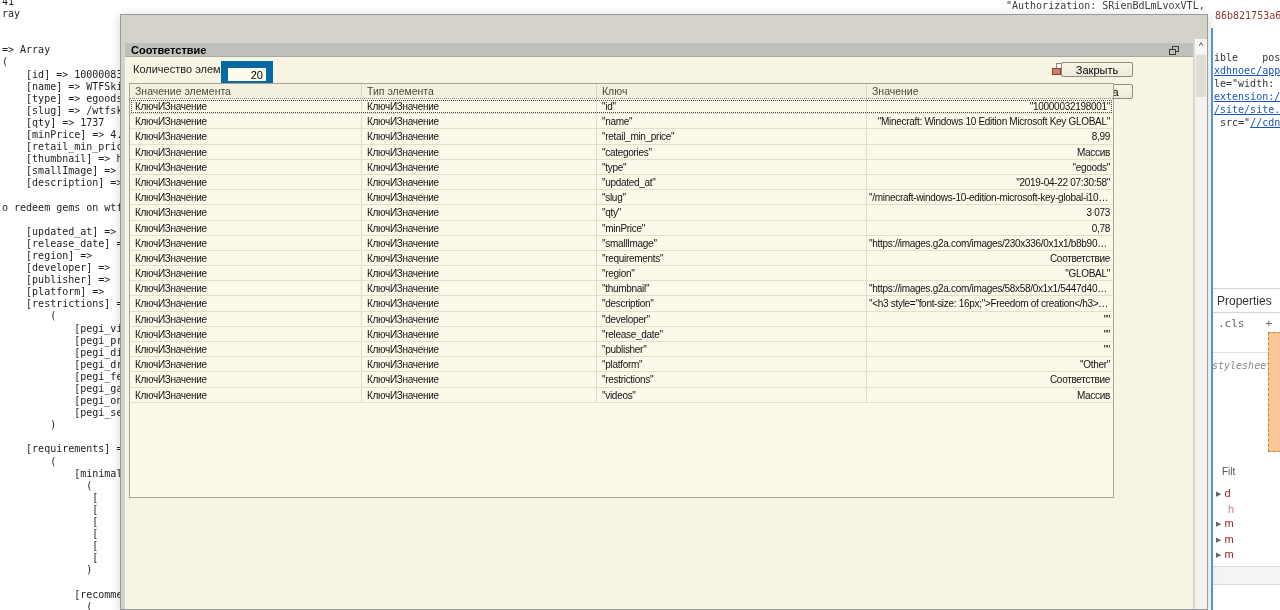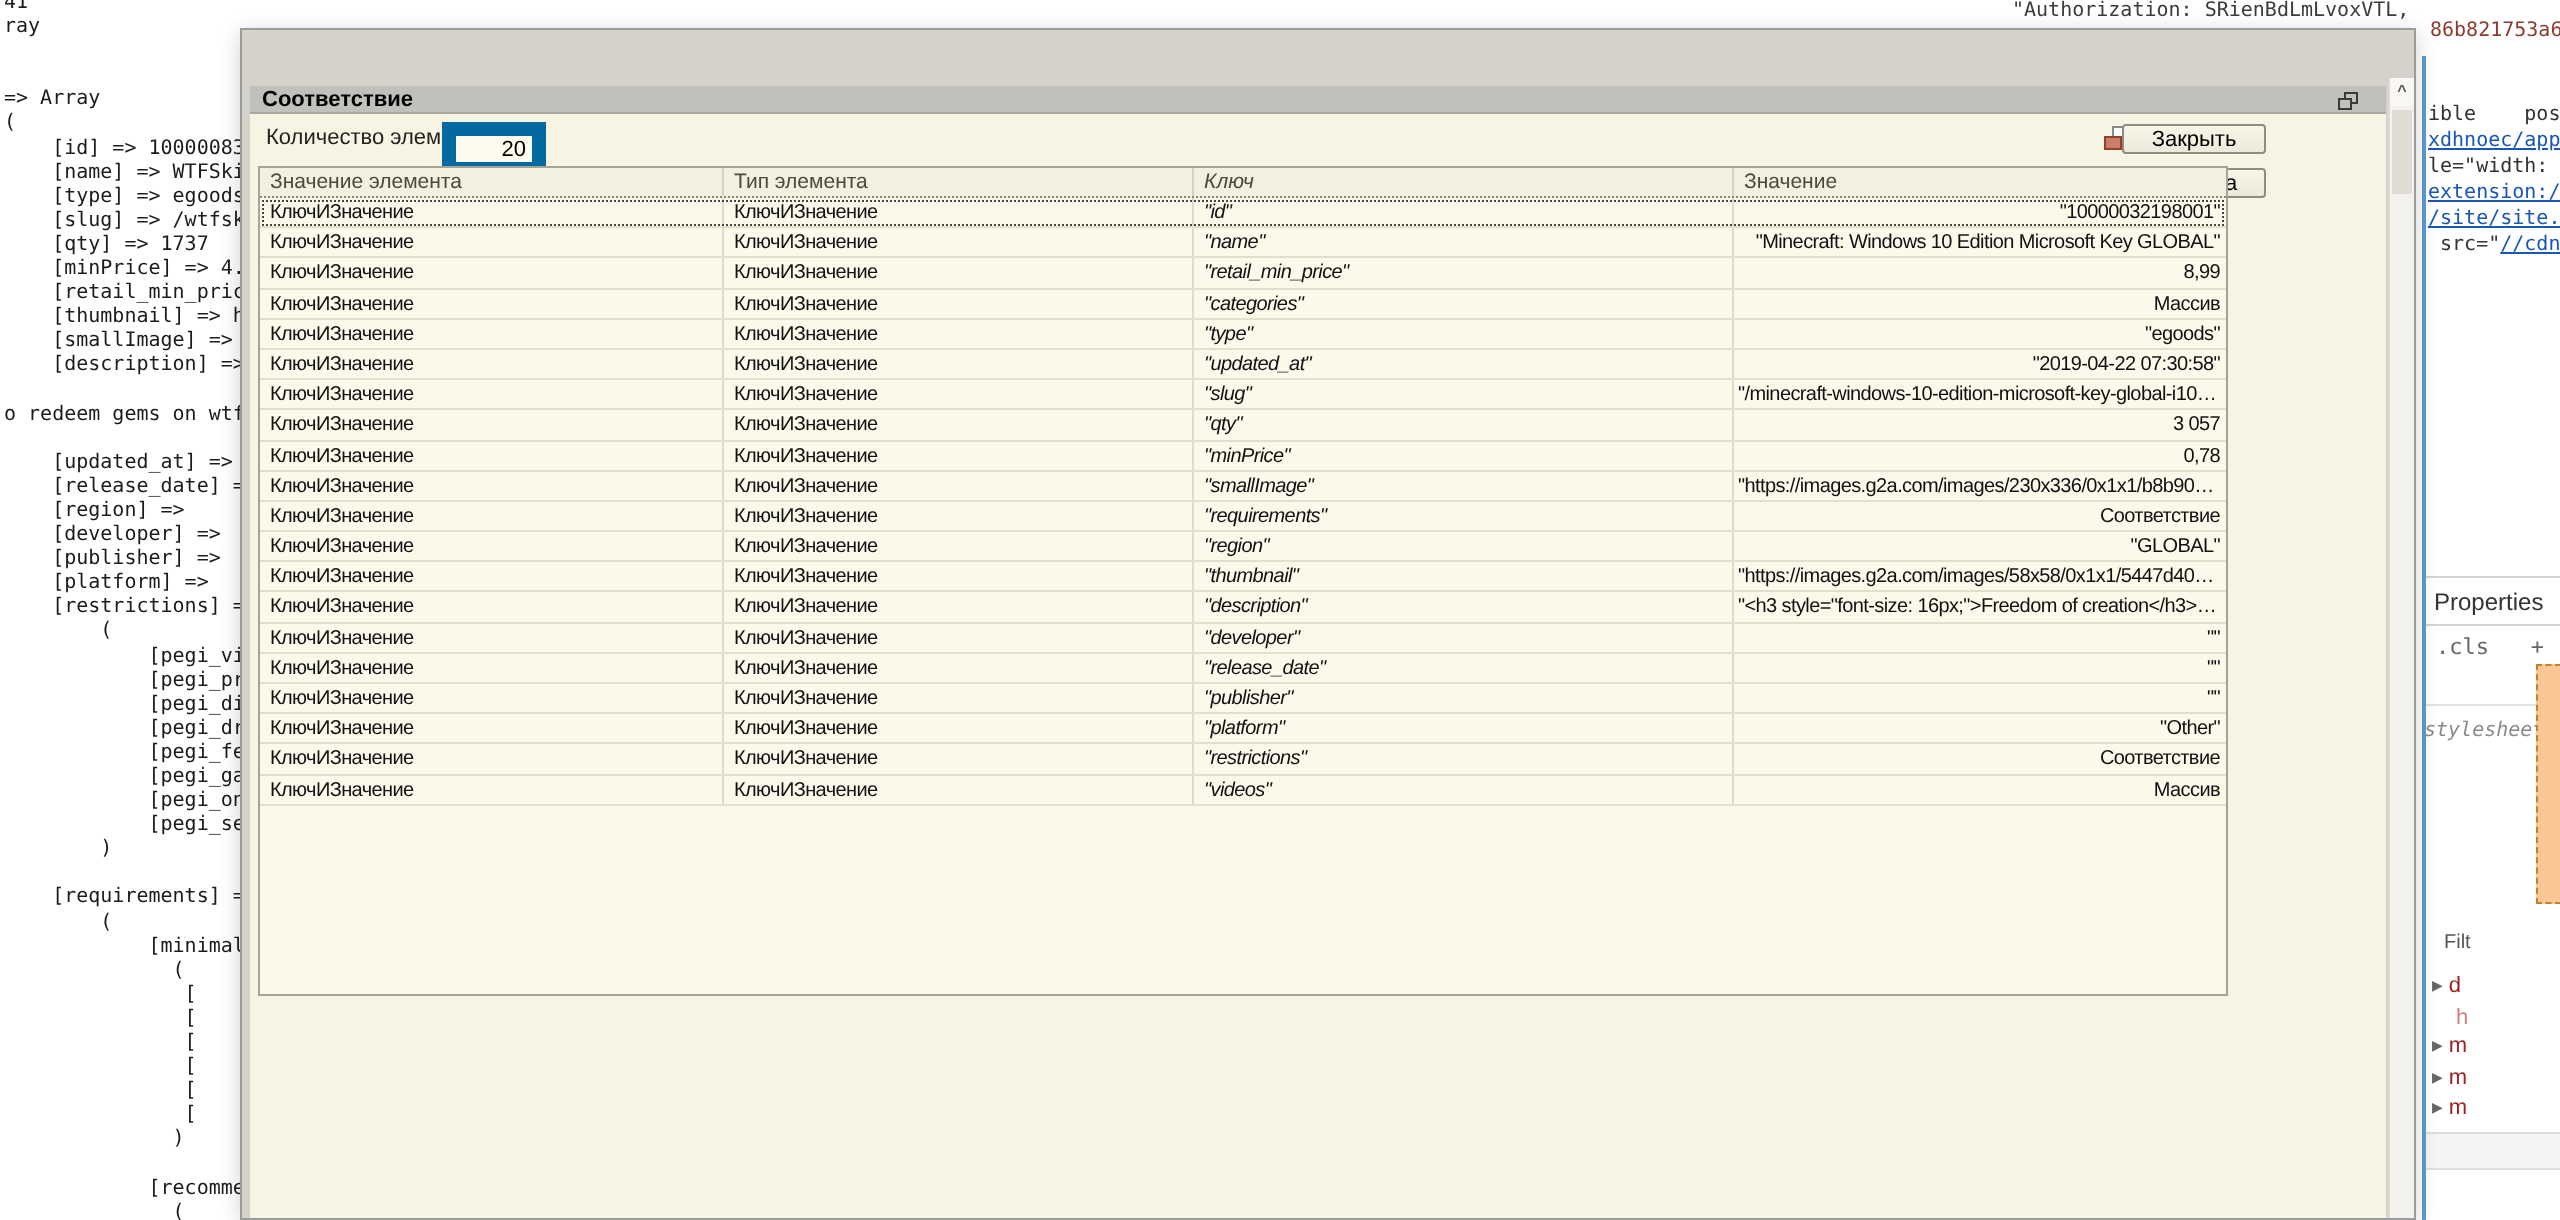--- a/index.html
+++ b/index.html
@@ -71,21 +71,21 @@
 
   .table{position:absolute;left:4px;top:26px;width:985px;height:415px;background:#fbf9ea;
     border:1px solid #a7a494;box-sizing:border-box;}
   .thead{display:flex;height:14px;border-bottom:1px dotted #8a887a;background:#f3f0df;}
   .th{font-size:10.5px;color:#4a4a3e;padding:1px 0 0 5px;box-sizing:border-box;
       border-right:1px solid #d6d3c0;overflow:hidden;white-space:nowrap;}
   .trow{display:flex;height:15.2px;border-bottom:1px solid #e2dfcd;box-sizing:border-box;}
   .trow.current{outline:1px dotted #444;outline-offset:-2px;}
   .tcell{font-size:10px;letter-spacing:-0.3px;color:#111;padding:2px 0 0 5px;border-right:1px solid #dedbc8;
     white-space:nowrap;overflow:hidden;box-sizing:border-box;}
-  .c0{flex:0 0 232px;} .c1{flex:0 0 235px;} .c2{flex:0 0 270px;font-style:italic;}
+  .c0{flex:0 0 232px;} .c1{flex:0 0 235px;} .c2{flex:0 0 270px;}
   .c3{flex:1 1 auto;text-align:right;padding-right:3px;padding-left:2px;text-overflow:ellipsis;border-right:none;}
   .th.c3{text-align:left;padding-left:5px;}
 
   .rdp-scroll{position:absolute;right:0;top:24px;bottom:0;width:12px;background:#f3f2ee;border-left:1px solid #dcdad2;}
   .scroll-up{height:14px;text-align:center;font:bold 8px/13px "Liberation Sans",sans-serif;color:#555;background:#f8f7f3;}
   .scroll-thumb{position:absolute;left:1px;top:16px;width:10px;height:42px;background:#dedcd3;}
 </style>
 </head>
 <body>
 
@@ -238,21 +238,21 @@
           <div class="trow">
             <div class="tcell c0">КлючИЗначение</div>
             <div class="tcell c1">КлючИЗначение</div>
             <div class="tcell c2">"slug"</div>
             <div class="tcell c3">"/minecraft-windows-10-edition-microsoft-key-global-i1000003...</div>
           </div>
           <div class="trow">
             <div class="tcell c0">КлючИЗначение</div>
             <div class="tcell c1">КлючИЗначение</div>
             <div class="tcell c2">"qty"</div>
-            <div class="tcell c3">3 057</div>
+            <div class="tcell c3">3 073</div>
           </div>
           <div class="trow">
             <div class="tcell c0">КлючИЗначение</div>
             <div class="tcell c1">КлючИЗначение</div>
             <div class="tcell c2">"minPrice"</div>
             <div class="tcell c3">0,78</div>
           </div>
           <div class="trow">
             <div class="tcell c0">КлючИЗначение</div>
             <div class="tcell c1">КлючИЗначение</div>

